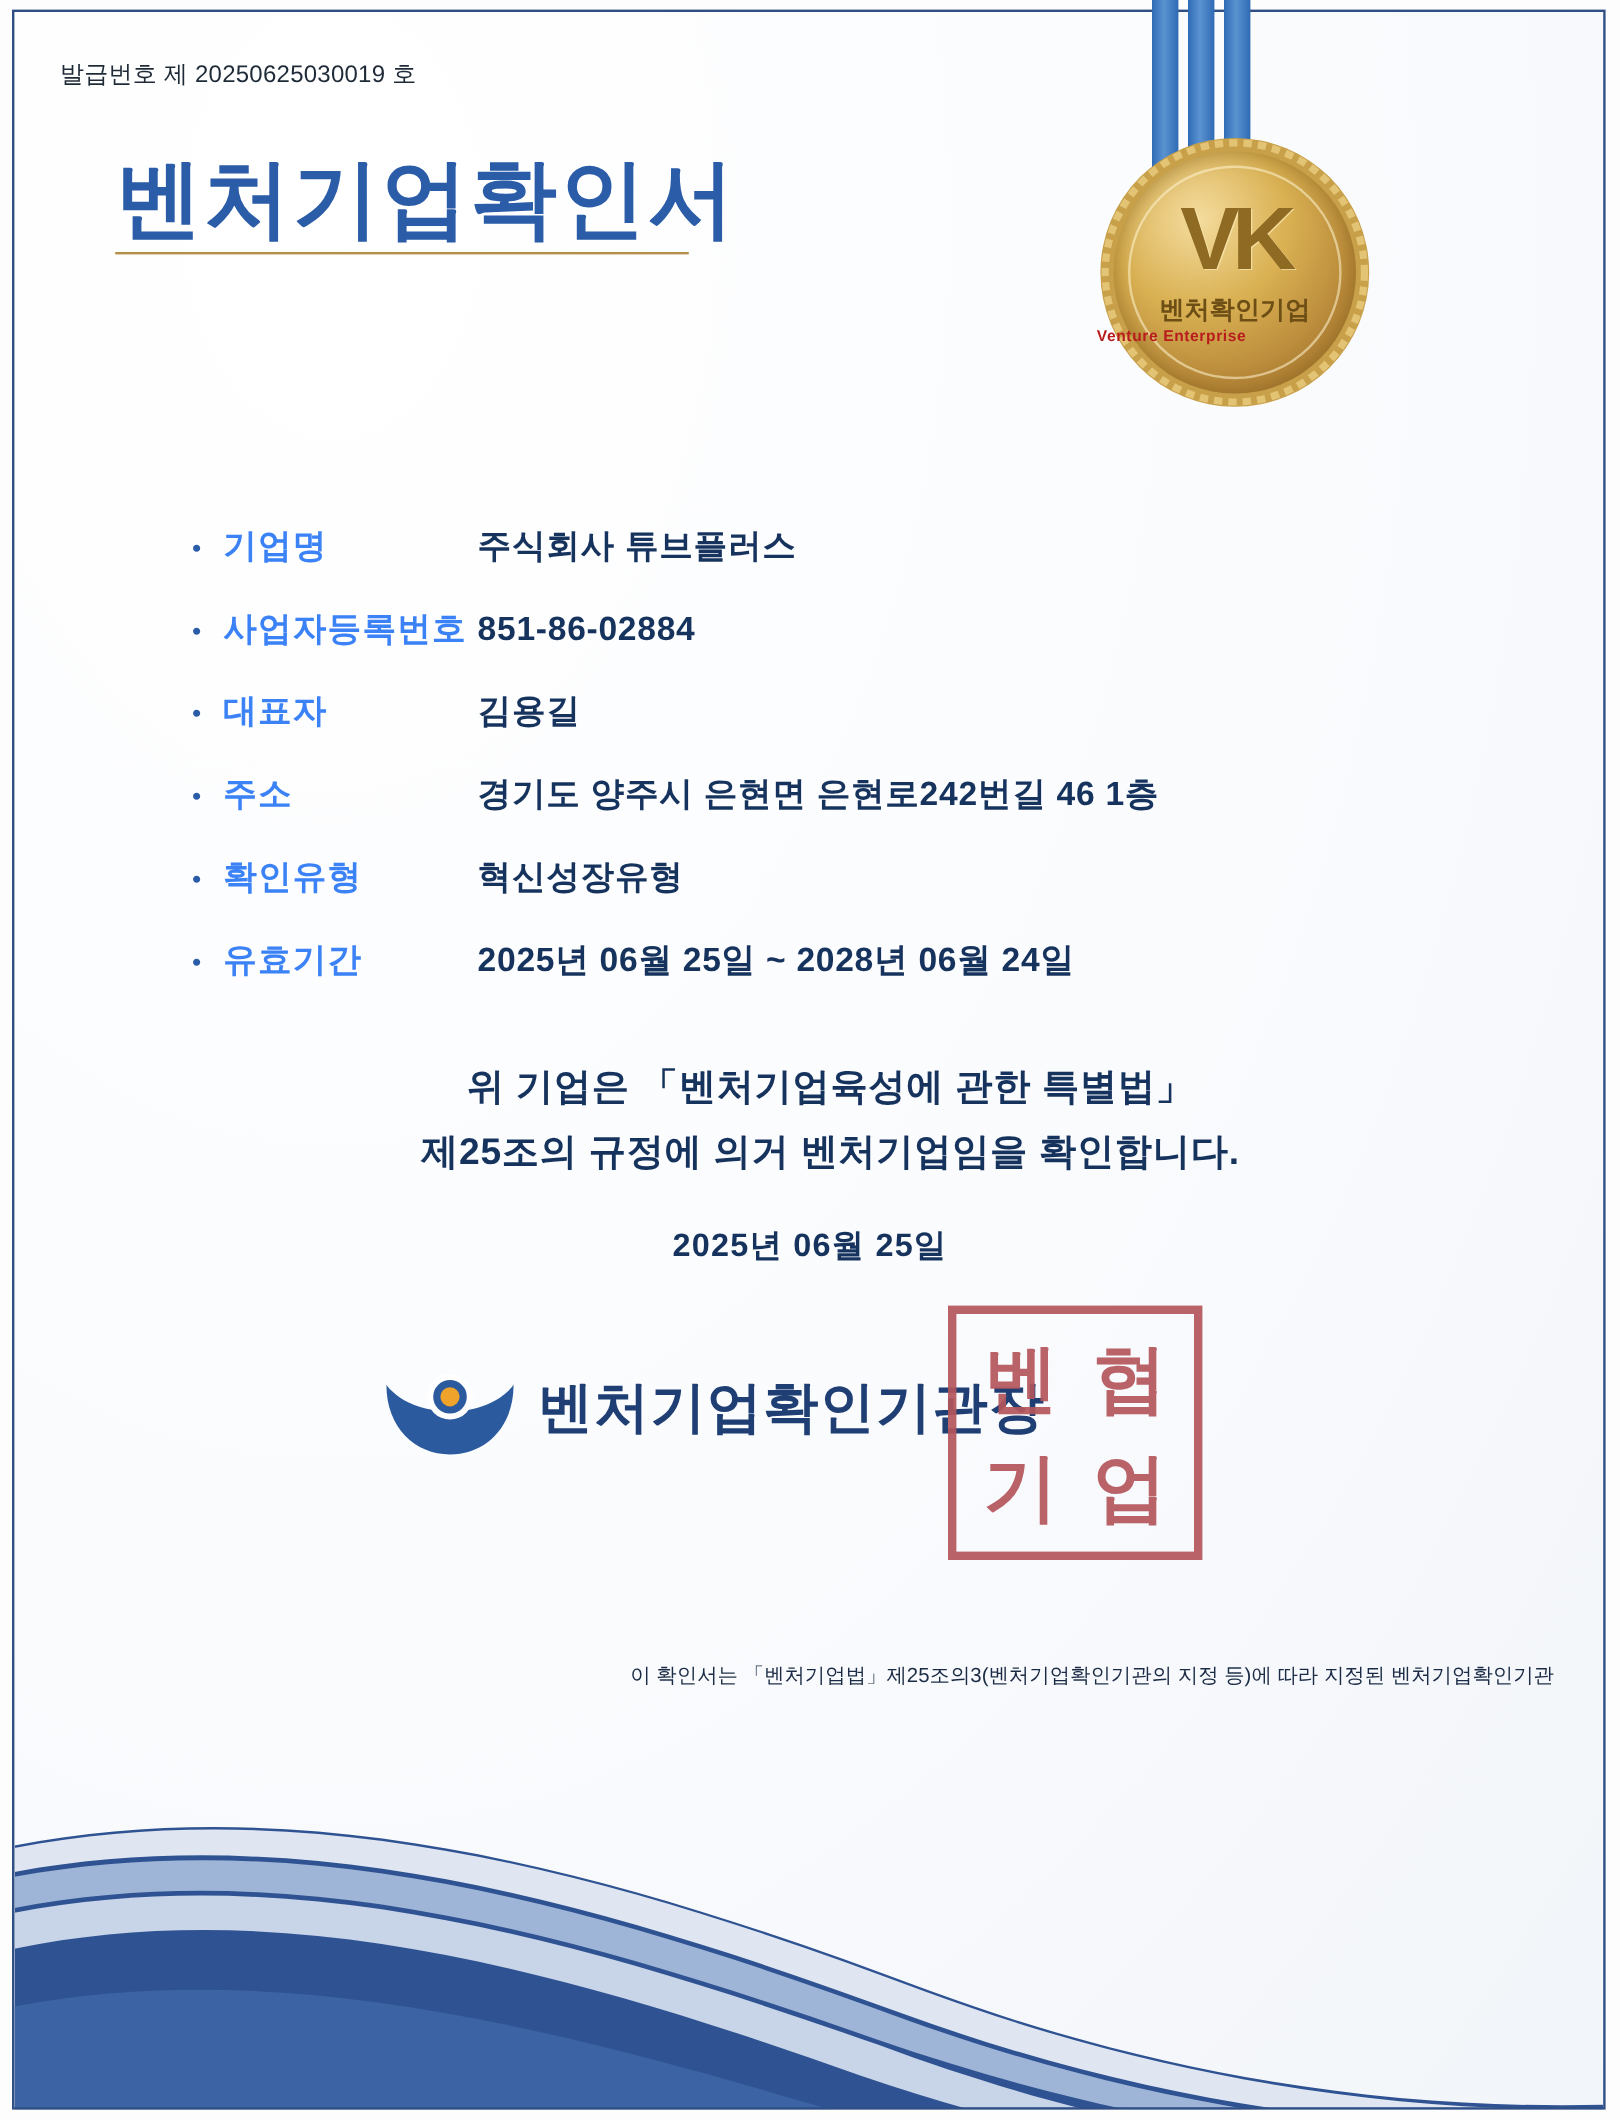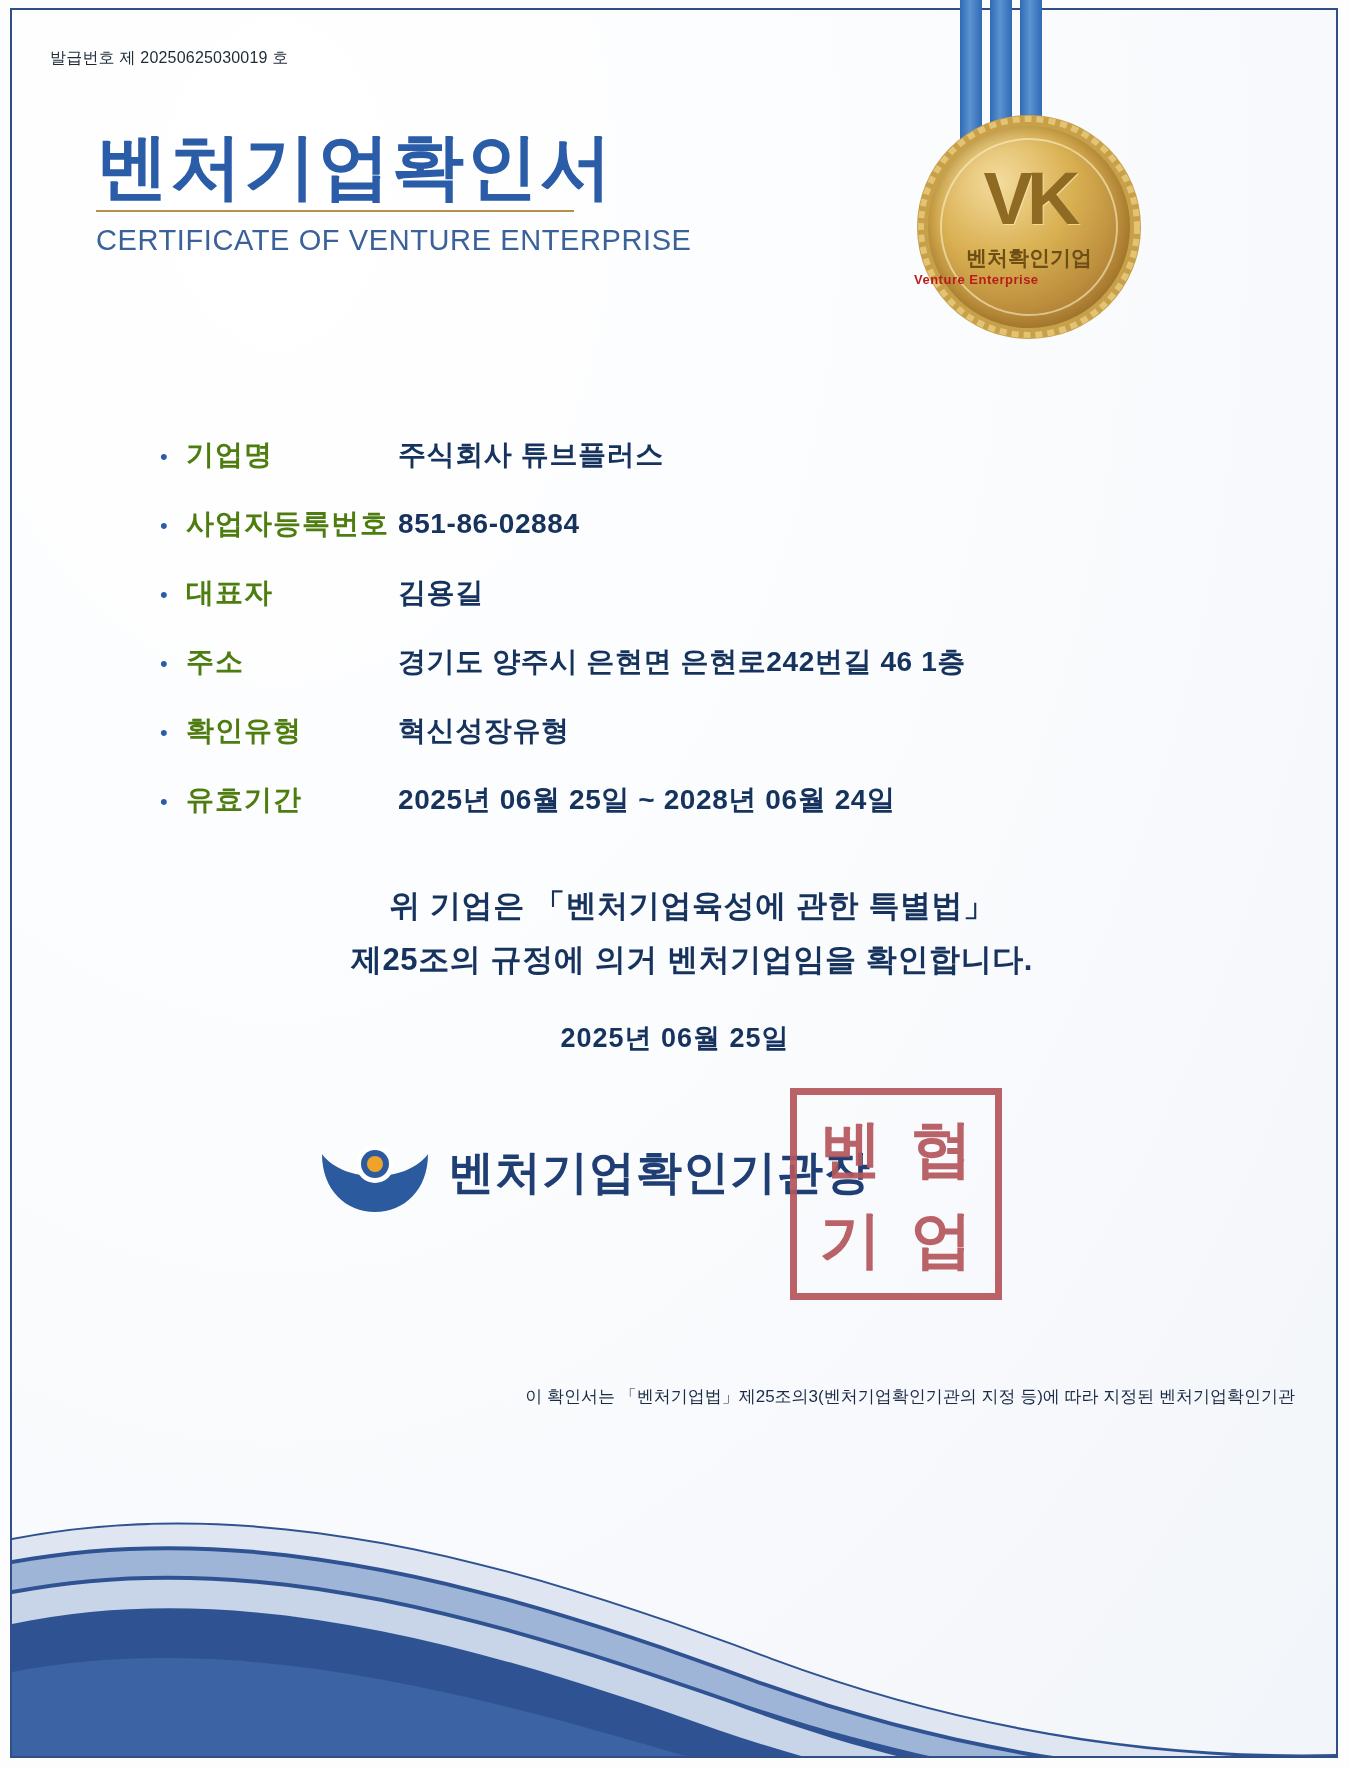--- a/index.html
+++ b/index.html
@@ -46,21 +46,21 @@
     height: 520px;
     overflow: hidden;
   }
   .swoosh svg { display: block; }
 
   
   .issue-no {
     position: absolute;
     left: 50px;
     top: 48px;
-    font-size: 16px;
+    font-size: 20px;
     color: #1f2a37;
     letter-spacing: 0.2px;
   }
   .title-block {
     position: absolute;
     left: 96px;
     top: 128px;
     width: 620px;
   }
   .title-ko {
@@ -172,21 +172,21 @@
     width: 26px;
     font-size: 22px;
     color: #2a5ca8;
     line-height: 1;
     padding-top: 4px;
   }
   .f-label {
     width: 212px;
     font-size: 28px;
     font-weight: bold;
-    color: #4d7c0f;
+    color: #3b82f6;
     letter-spacing: 1px;
   }
   .f-value {
     font-size: 28px;
     font-weight: bold;
     color: #16335e;
     letter-spacing: 0.6px;
     white-space: nowrap;
   }
 
@@ -300,21 +300,20 @@
     </svg>
   </div>
 
   <div class="page-border"></div>
 
   <div class="issue-no">발급번호 제 20250625030019 호</div>
 
   <div class="title-block">
     <div class="title-ko">벤처기업확인서</div>
     <div class="title-rule"></div>
-    <div class="title-en">CERTIFICATE OF VENTURE ENTERPRISE</div>
   </div>
 
   <div class="medal">
     <div class="ribbon r1"></div>
     <div class="ribbon r2"></div>
     <div class="ribbon r3"></div>
     <div class="seal">
       <svg width="230" height="230" viewBox="0 0 230 230" style="position:absolute;left:0;top:0">
         <g fill="#c59a42">
           <circle cx="115" cy="115" r="112" fill="#c8a04a"></circle>

